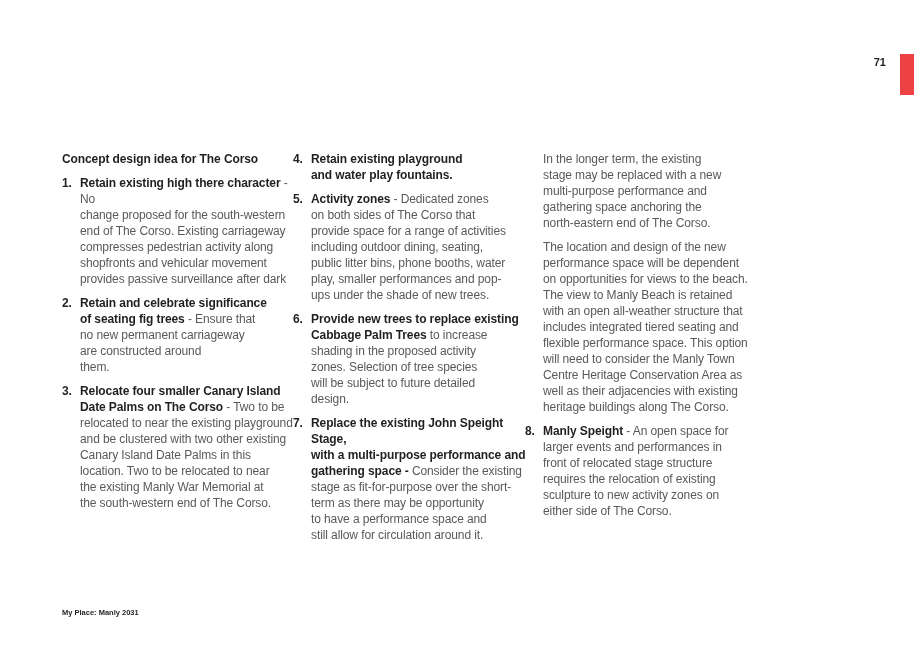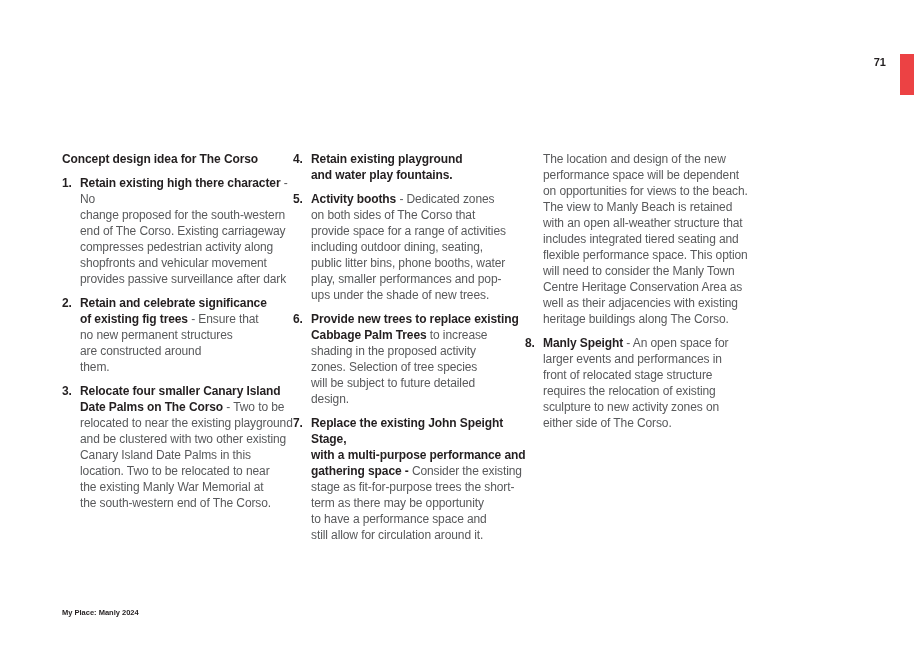--- a/index.html
+++ b/index.html
@@ -75,22 +75,22 @@
         <div class="txt"><span class="seg-b">Retain existing high there character</span><span class="seg-r"> - No
 change proposed for the south-western
 end of The Corso. Existing carriageway
 compresses pedestrian activity along
 shopfronts and vehicular movement
 provides passive surveillance after dark</span></div>
       </div>
       <div class="block item">
         <span class="num">2.</span>
         <div class="txt"><span class="seg-b">Retain and celebrate significance
-of existing fig trees</span><span class="seg-r"> - Ensure that
-no new permanent structures
+of seating fig trees</span><span class="seg-r"> - Ensure that
+no new permanent carriageway
 are constructed around
 them.</span></div>
       </div>
       <div class="block item">
         <span class="num">3.</span>
         <div class="txt"><span class="seg-b">Relocate four smaller Canary Island
 Date Palms on The Corso</span><span class="seg-r"> - Two to be
 relocated to near the existing playground
 and be clustered with two other existing
 Canary Island Date Palms in this
@@ -100,21 +100,21 @@
       </div>
     </div>
   <div id="col-2" class="col">
       <div class="block item">
         <span class="num">4.</span>
         <div class="txt"><span class="seg-b">Retain existing playground
 and water play fountains.</span></div>
       </div>
       <div class="block item">
         <span class="num">5.</span>
-        <div class="txt"><span class="seg-b">Activity booths</span><span class="seg-r"> - Dedicated zones
+        <div class="txt"><span class="seg-b">Activity zones</span><span class="seg-r"> - Dedicated zones
 on both sides of The Corso that
 provide space for a range of activities
 including outdoor dining, seating,
 public litter bins, phone booths, water
 play, smaller performances and pop-
 ups under the shade of new trees.</span></div>
       </div>
       <div class="block item">
         <span class="num">6.</span>
         <div class="txt"><span class="seg-b">Provide new trees to replace existing
@@ -122,27 +122,34 @@
 shading in the proposed activity
 zones. Selection of tree species
 will be subject to future detailed
 design.</span></div>
       </div>
       <div class="block item">
         <span class="num">7.</span>
         <div class="txt"><span class="seg-b">Replace the existing John Speight Stage,
 with a multi-purpose performance and
 gathering space -</span><span class="seg-r"> Consider the existing
-stage as fit-for-purpose trees the short-
+stage as fit-for-purpose over the short-
 term as there may be opportunity
 to have a performance space and
 still allow for circulation around it.</span></div>
       </div>
     </div>
   <div id="col-3" class="col">
+      <div class="block paragraph">
+        <div class="txt"><span class="seg-r">In the longer term, the existing
+stage may be replaced with a new
+multi-purpose performance and
+gathering space anchoring the
+north-eastern end of The Corso.</span></div>
+      </div>
       <div class="block paragraph">
         <div class="txt"><span class="seg-r">The location and design of the new
 performance space will be dependent
 on opportunities for views to the beach.
 The view to Manly Beach is retained
 with an open all-weather structure that
 includes integrated tiered seating and
 flexible performance space. This option
 will need to consider the Manly Town
 Centre Heritage Conservation Area as
@@ -153,15 +160,15 @@
         <span class="num">8.</span>
         <div class="txt"><span class="seg-b">Manly Speight</span><span class="seg-r"> - An open space for
 larger events and performances in
 front of relocated stage structure
 requires the relocation of existing
 sculpture to new activity zones on
 either side of The Corso.</span></div>
       </div>
     </div>
 
-  <div id="footer">My Place: Manly 2024</div>
+  <div id="footer">My Place: Manly 2031</div>
 
 </div>
 
 </body></html>

